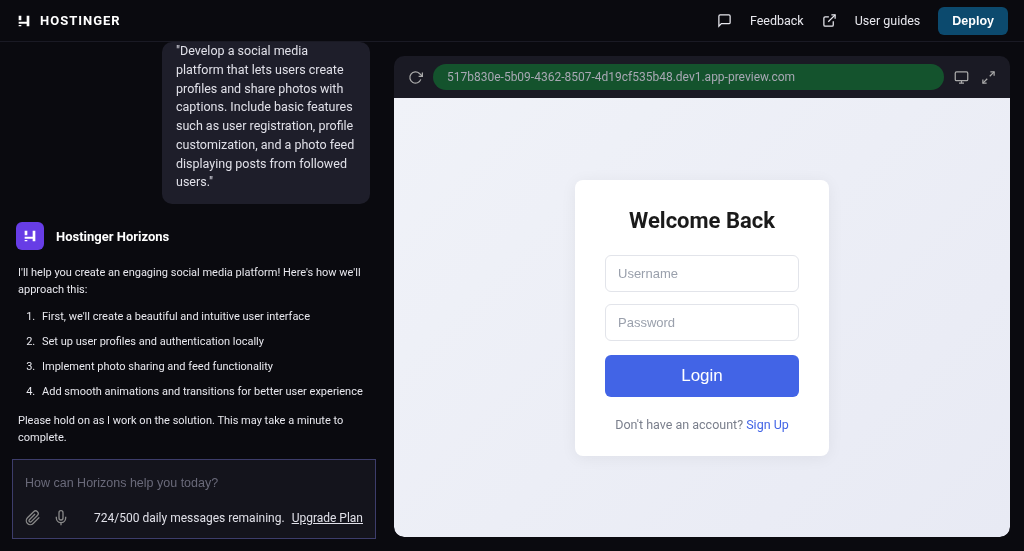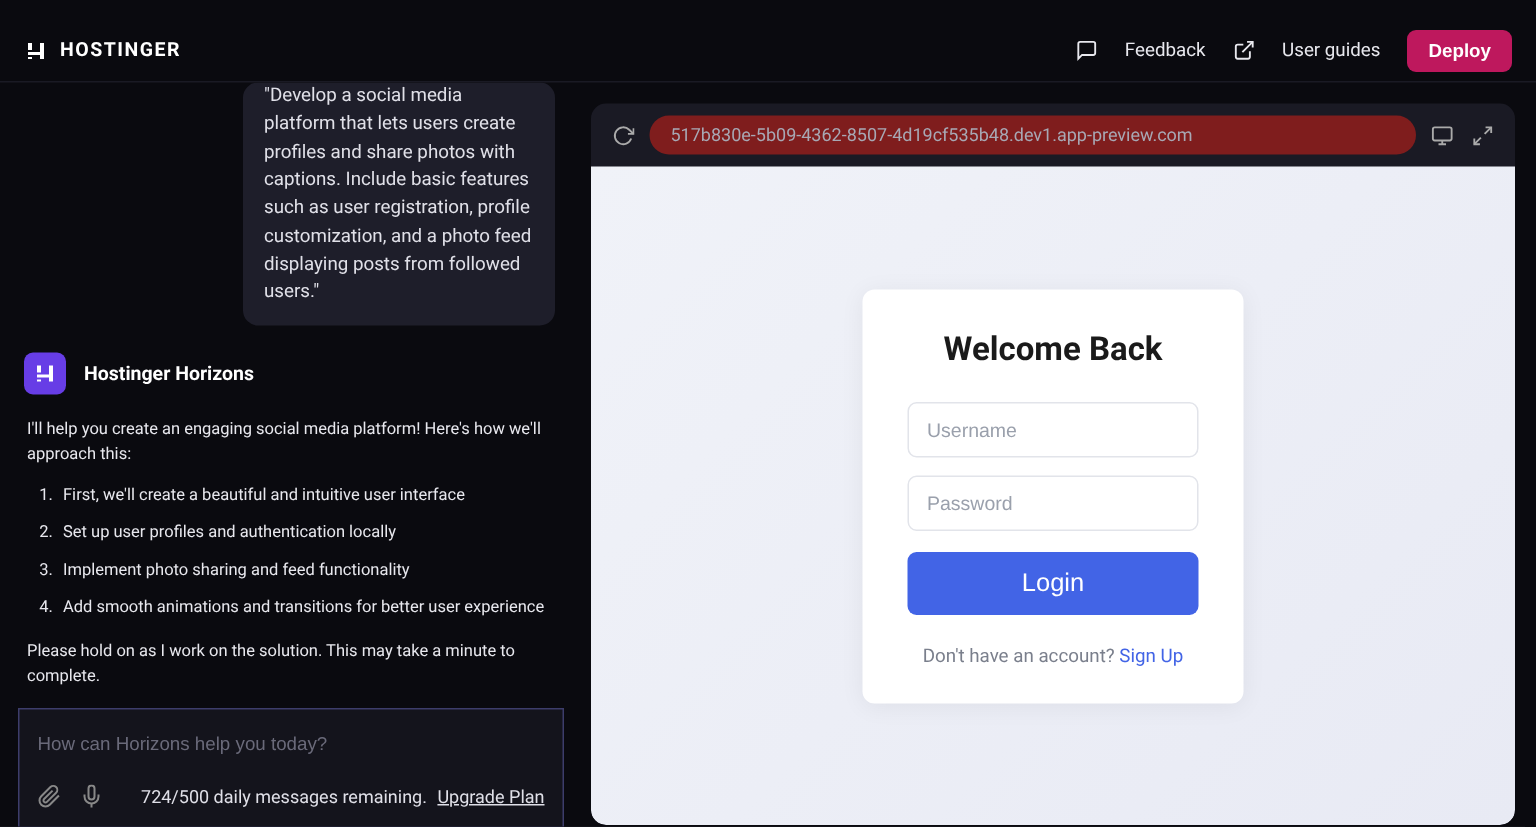--- a/index.html
+++ b/index.html
@@ -1,24 +1,24 @@
 <!DOCTYPE html>
 <html><head>
   <meta charset="utf-8">
   <style>
     * { margin: 0; padding: 0; box-sizing: border-box; }
     body { font-family: -apple-system, BlinkMacSystemFont, 'Segoe UI', Roboto, sans-serif; background: #0a0a0f; color: #fff; width: 1024px; height: 551px; overflow: hidden; }
     
-    .topbar { height: 42px; display: flex; align-items: center; justify-content: space-between; padding: 0 16px; border-bottom: 1px solid #1a1a24; margin-top: 13px; }
+    .topbar { height: 42px; display: flex; align-items: center; justify-content: space-between; padding: 0 16px; border-bottom: 1px solid #1a1a24; }
     .logo { display: flex; align-items: center; gap: 8px; font-weight: 700; font-size: 13px; letter-spacing: 1px; }
     .logo-mark { width: 16px; height: 16px; display: inline-flex; align-items: center; justify-content: center; font-weight: 900; font-size: 14px; }
     .topbar-right { display: flex; align-items: center; gap: 18px; }
     .top-link { display: flex; align-items: center; gap: 18px; color: #e8e8ee; font-size: 12.5px; cursor: pointer; }
     .top-link svg { width: 15px; height: 15px; }
-    .deploy-btn { background: #be185d; color: #fff; border: none; padding: 7px 14px; border-radius: 6px; font-size: 12.5px; font-weight: 600; cursor: pointer; }
+    .deploy-btn { background: #0c4a6e; color: #fff; border: none; padding: 7px 14px; border-radius: 6px; font-size: 12.5px; font-weight: 600; cursor: pointer; }
     
     .main { display: flex; height: 509px; }
     
     .left-panel { width: 388px; display: flex; flex-direction: column; padding: 0 12px 12px 12px; }
     .chat-scroll { flex: 1; overflow: hidden; padding-top: 0; }
     
     .user-bubble { background: #1e1e2a; border-radius: 10px; padding: 0 14px 12px 14px; margin: 0 6px 18px 150px; font-size: 12.5px; line-height: 1.5; color: #e0e0e8; }
     
     .bot-header { display: flex; align-items: center; gap: 12px; margin: 0 0 14px 4px; }
     .bot-avatar { width: 28px; height: 28px; background: #673de6; border-radius: 6px; display: flex; align-items: center; justify-content: center; font-weight: 900; font-size: 15px; }
@@ -35,21 +35,21 @@
     .composer-bottom { display: flex; align-items: center; justify-content: space-between; }
     .composer-icons { display: flex; gap: 12px; }
     .composer-icons svg { width: 16px; height: 16px; color: #888; cursor: pointer; }
     .composer-status { font-size: 12px; color: #e0e0e8; }
     .composer-status .upgrade { text-decoration: underline; cursor: pointer; margin-left: 4px; }
     
     .right-panel { flex: 1; padding: 14px 14px 14px 6px; }
     .preview-frame { background: #1a1a24; border-radius: 10px; height: 100%; display: flex; flex-direction: column; overflow: hidden; }
     .preview-bar { height: 42px; display: flex; align-items: center; gap: 10px; padding: 0 14px; }
     .preview-bar svg { width: 15px; height: 15px; color: #aaa; cursor: pointer; }
-    .url-bar { flex: 1; background: #7f1d1d; border-radius: 16px; padding: 6px 14px; font-size: 12px; color: #a8a8b4; }
+    .url-bar { flex: 1; background: #14532d; border-radius: 16px; padding: 6px 14px; font-size: 12px; color: #a8a8b4; }
     .preview-actions { display: flex; gap: 12px; }
     
     .preview-content { flex: 1; background: linear-gradient(135deg, #f0f2f8 0%, #e8eaf4 100%); display: flex; align-items: center; justify-content: center; border-radius: 0 0 10px 10px; }
     .login-card { background: #fff; border-radius: 8px; padding: 28px 30px 24px 30px; width: 254px; box-shadow: 0 2px 16px rgba(0,0,0,0.06); }
     .login-title { color: #1a1a1a; font-size: 22px; font-weight: 700; text-align: center; margin-bottom: 22px; }
     .login-input { width: 100%; padding: 10px 12px; border: 1px solid #e2e4ea; border-radius: 6px; font-size: 13px; color: #333; margin-bottom: 12px; outline: none; }
     .login-input::placeholder { color: #9aa0ac; }
     .login-btn { width: 100%; background: #4264e6; color: #fff; border: none; padding: 11px; border-radius: 6px; font-size: 17px; font-weight: 500; cursor: pointer; margin-top: 2px; margin-bottom: 20px; }
     .signup-row { text-align: center; font-size: 12.5px; color: #7a7f8c; }
     .signup-link { color: #4264e6; cursor: pointer; }

